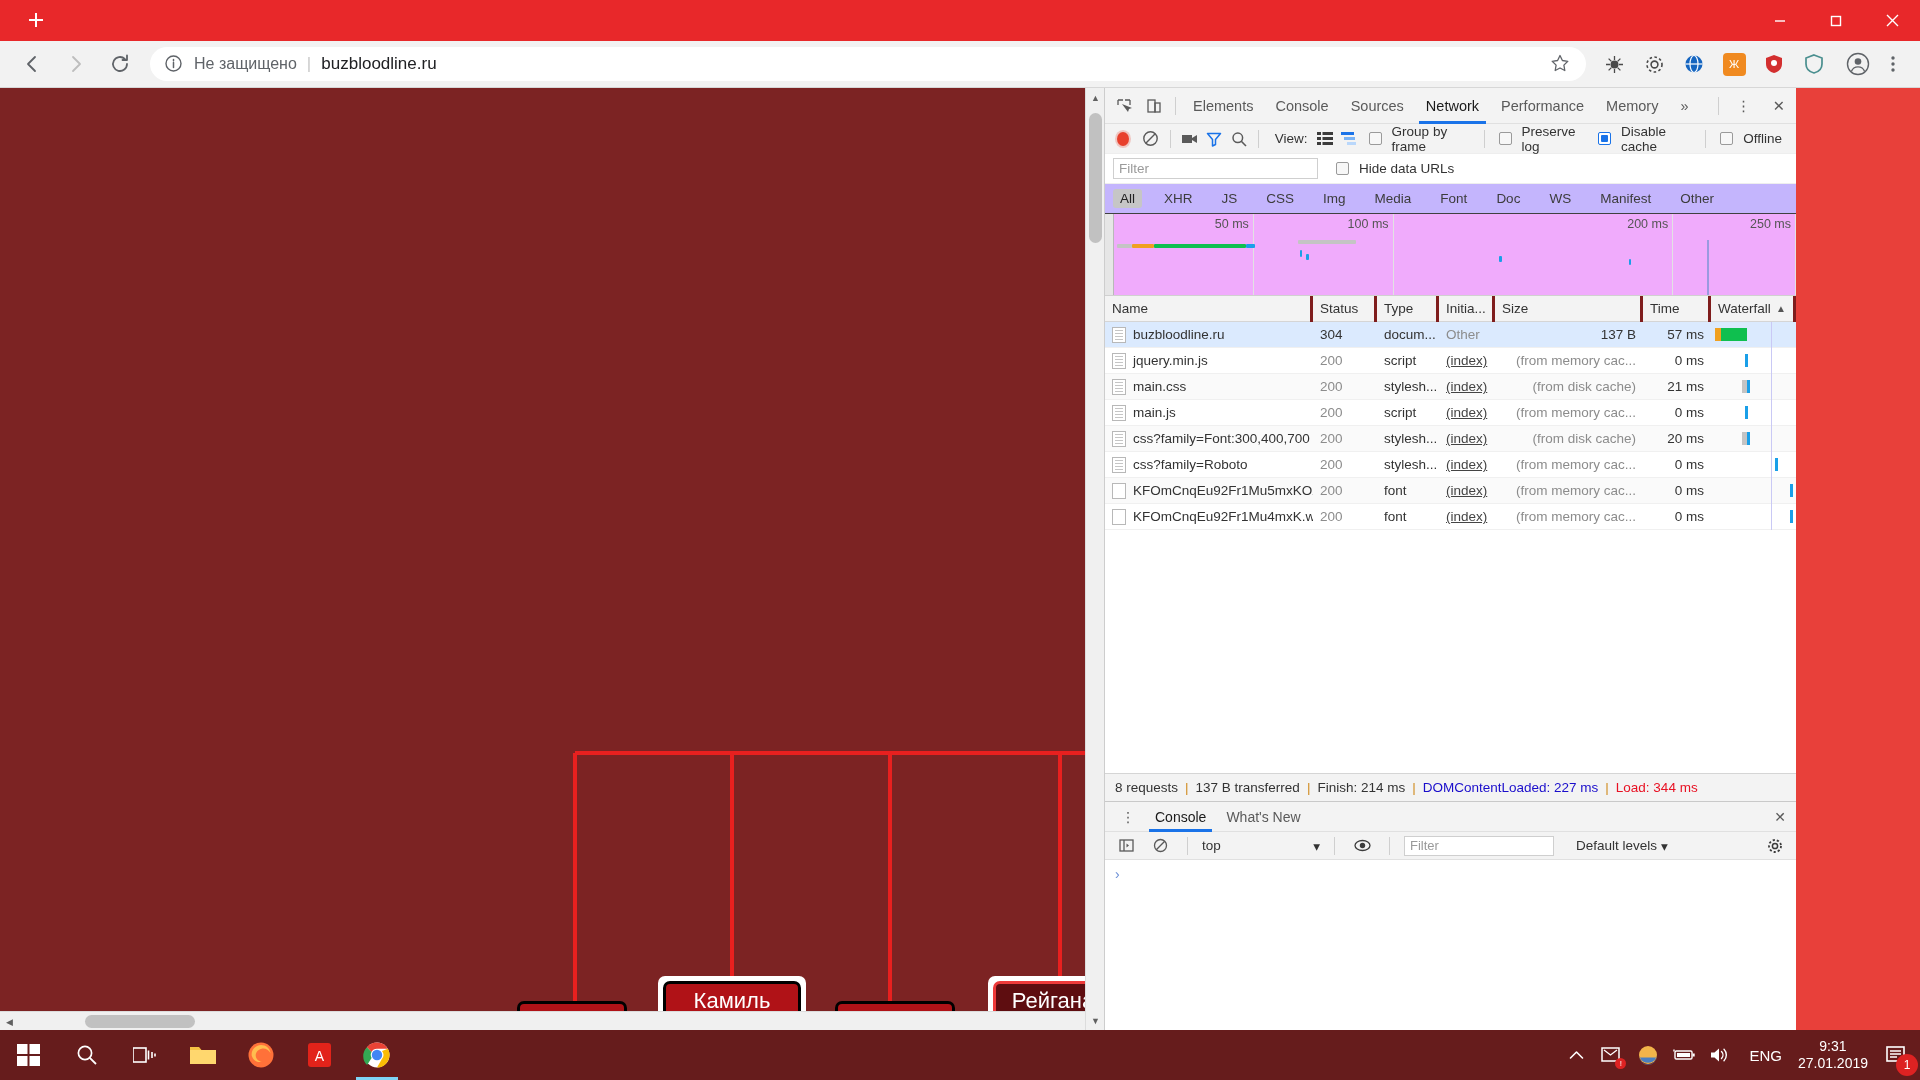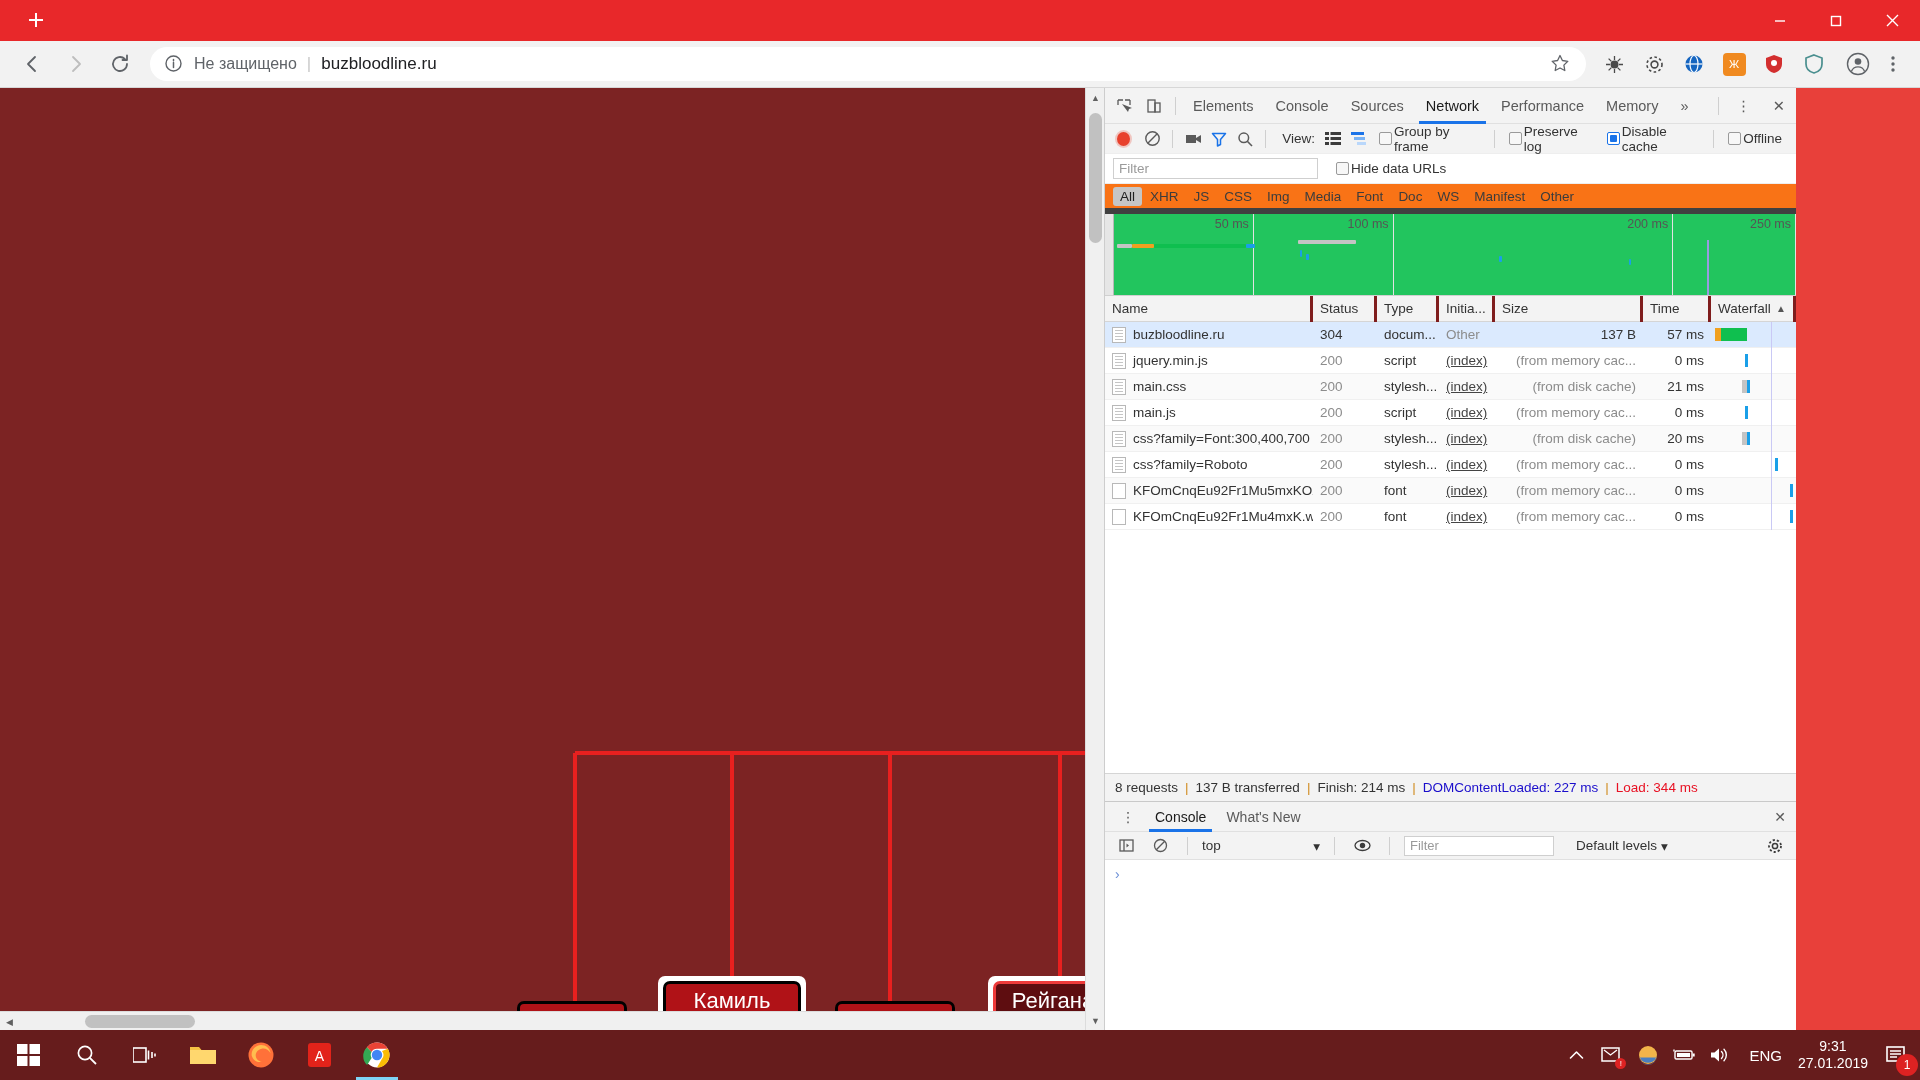--- a/index.html
+++ b/index.html
@@ -169,40 +169,40 @@
              box-shadow:0 0 0 2px rgba(232,64,44,.25); margin:0 8px 0 4px;}
   .tb-ic{ width:26px;height:26px;display:flex;align-items:center;justify-content:center;color:#5a5a5a;}
   .tb-ic.blue{ color:#1a73e8; }
   .tb-label{font-size:13.5px;color:#333; margin:0 4px 0 8px;}
   .cb {
     width:13px;height:13px;border:1px solid #9a9a9a;border-radius:2px;background:#f7f7f7;
     flex:0 0 13px;
   }
   .cb.blue{ border-color:#1a73e8; background:#fff; }
   .cb.blue::after{content:"";display:block;width:7px;height:7px;margin:2px;background:#1a73e8;border-radius:1px;}
-  .cb-wrap{display:flex;align-items:center;gap:2px;font-size:13.5px;color:#333;margin:0 6px;}
+  .cb-wrap{display:flex;align-items:center;gap:10px;font-size:13.5px;color:#333;margin:0 6px;}
 
   .dt-filterbar{
     height:30px; display:flex; align-items:center; padding:0 8px; gap:12px;
     border-bottom:1px solid #eee; background:#fff;
   }
   .filter-input{
     width:205px;height:21px;border:1px solid #cfcfcf;background:#fff;
     font-size:13.5px;color:#9a9a9a; padding:0 5px; display:flex;align-items:center;
   }
   .dt-typebar{
-    height:30px; display:flex; align-items:center; padding:0 8px; gap:1px;
-    border-bottom:6px solid #404040; background:#f97316;
+    height:30px; display:flex; align-items:center; padding:0 8px; gap:15px;
+    border-bottom:1px solid #404040; background:#c4b5fd;
   }
   .typechip{ font-size:13.5px;color:#3c3c3c; padding:2px 7px; border-radius:3px; }
   .typechip.active{ background:#c6c6c6; color:#222; }
 
   
   .dt-overview{
-    height:82px; position:relative; background:#22c55e; border-bottom:1px solid #d0d0d0;
+    height:82px; position:relative; background:#f0abfc; border-bottom:1px solid #d0d0d0;
     display:flex;
   }
   .ov-handle{ width:9px; background:#e6e6e6; border-right:1px solid #b8b8b8; }
   .ov-body{ flex:1 1 auto; position:relative; }
   .ov-tick{
     position:absolute; top:0; bottom:0; border-right:1px solid #e2e2e2;
     font-size:12.5px; color:#555;
   }
   .ov-tick span{ position:absolute; right:4px; top:3px; }
   .ov-bar{ position:absolute; height:4px; border-radius:1px; }

